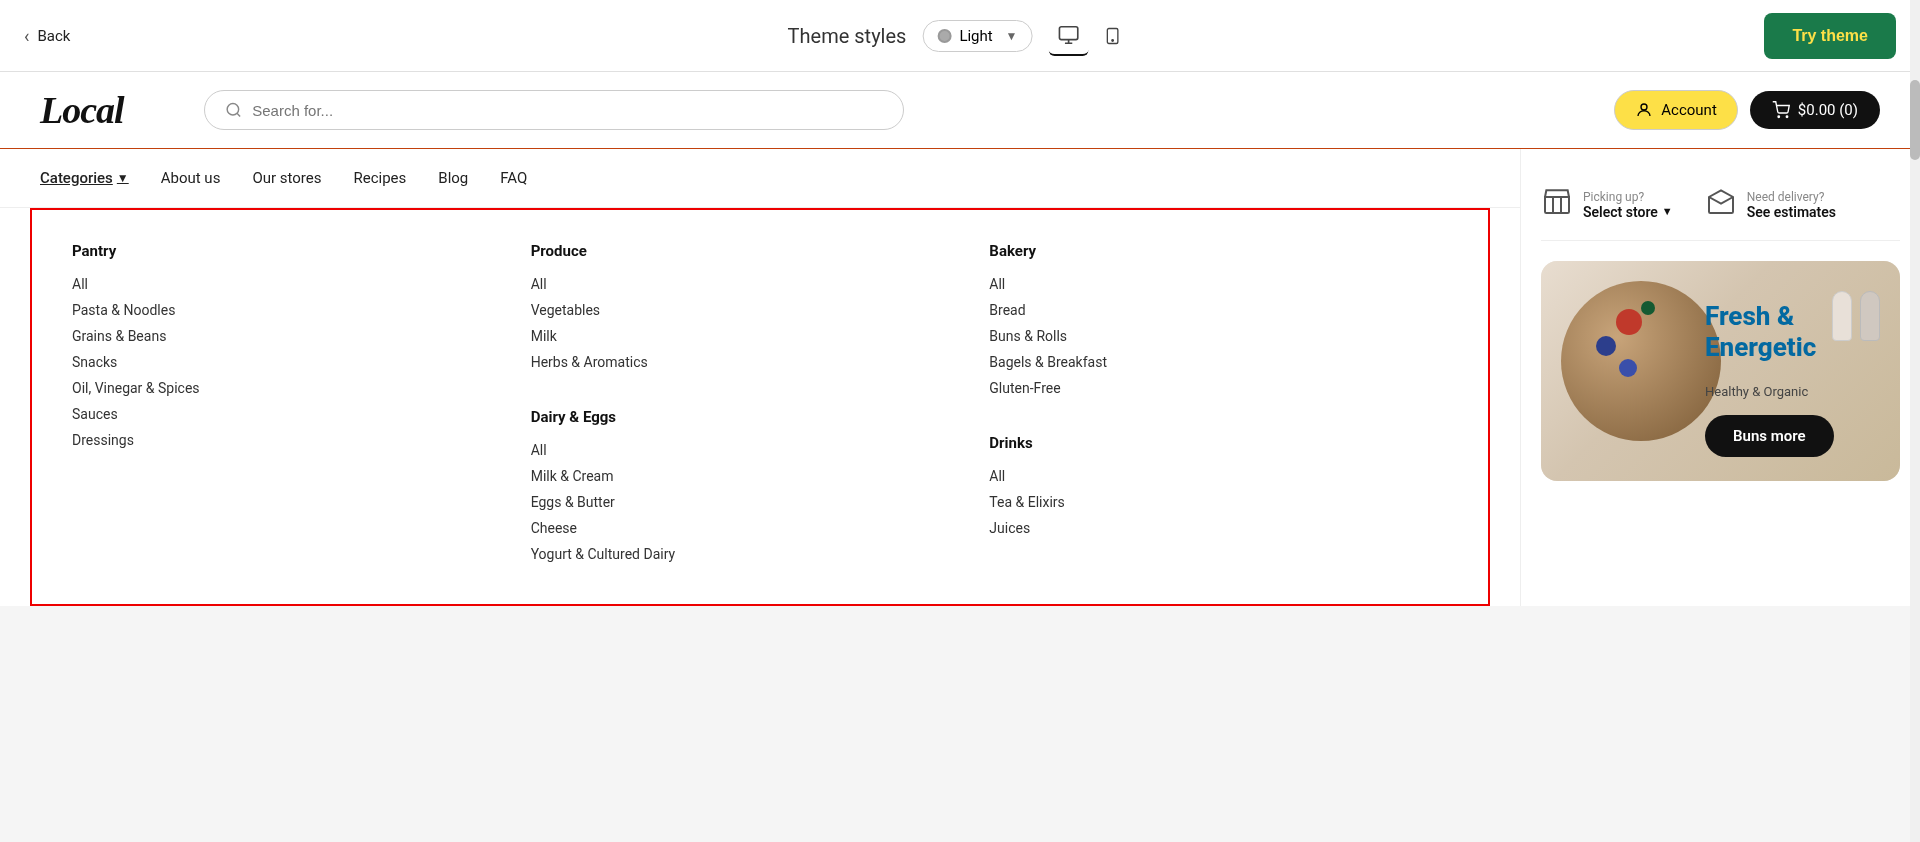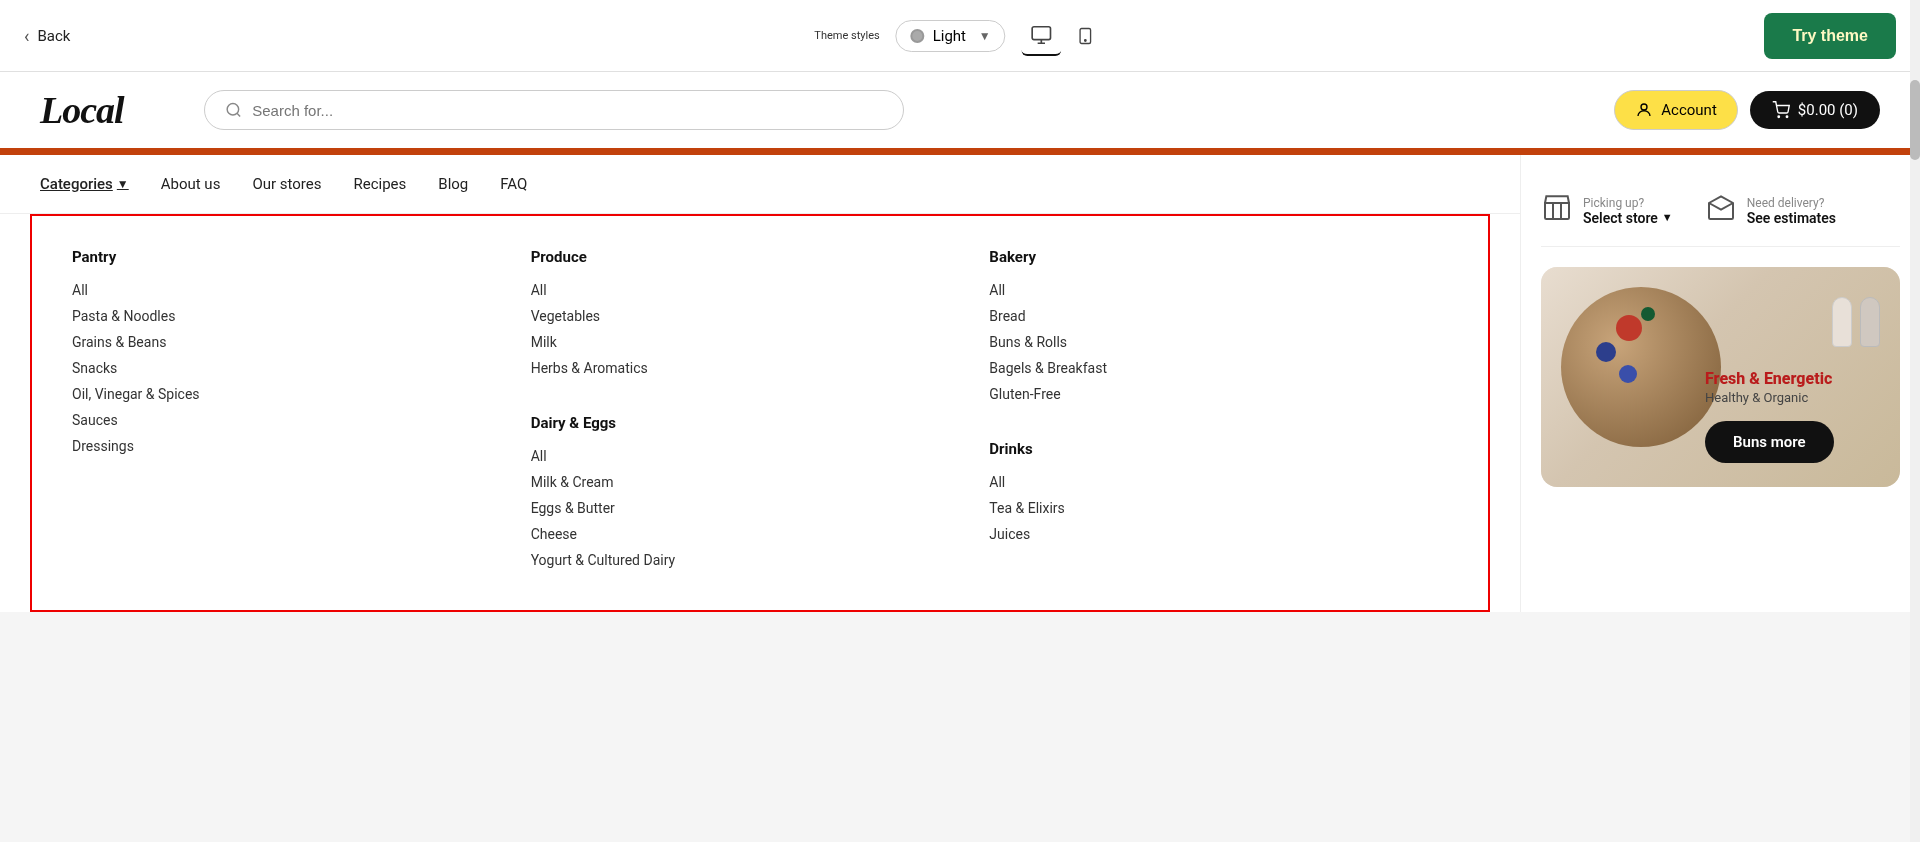--- a/index.html
+++ b/index.html
@@ -32,21 +32,21 @@
     }
     .top-center {
       position: absolute;
       left: 50%;
       transform: translateX(-50%);
       display: flex;
       align-items: center;
       gap: 16px;
     }
     .theme-styles-label {
-      font-size: 11px;
+      font-size: 20px;
       color: #333;
     }
     .theme-dropdown {
       display: flex;
       align-items: center;
       gap: 8px;
       border: 1px solid #ccc;
       border-radius: 24px;
       padding: 6px 14px;
       cursor: pointer;
@@ -83,38 +83,38 @@
       border-radius: 6px;
       font-size: 20px;
       color: #444;
     }
     .view-icon-btn.active {
       border-bottom: 2px solid #111;
     }
     .try-theme-btn {
       margin-left: auto;
       background: #1a7a4a;
-      color: #fef9c3;
+      color: #fde047;
       border: none;
       border-radius: 8px;
       padding: 14px 28px;
       font-size: 16px;
       font-weight: 600;
       cursor: pointer;
       white-space: nowrap;
     }
 
     
     .site-header {
       background: #fff;
       display: flex;
       align-items: center;
       padding: 16px 40px;
       gap: 24px;
-      border-bottom: 7px solid #c2410c;
+      border-bottom: 1px solid #c2410c;
     }
     .logo {
       font-family: 'Georgia', serif;
       font-size: 36px;
       font-style: italic;
       font-weight: 700;
       color: #111;
       min-width: 140px;
       letter-spacing: -1px;
     }
@@ -296,25 +296,25 @@
       position: absolute;
       inset: 0;
       background: linear-gradient(135deg, #e8ddd0 0%, #d4c5b0 40%, #c9b99a 100%);
     }
     .promo-text-area {
       position: relative;
       z-index: 2;
       margin-left: 140px;
     }
     .promo-title {
-      font-size: 16px;
+      font-size: 26px;
       font-weight: 800;
-      color: #b91c1c;
+      color: #0369a1;
       line-height: 1.2;
-      margin-bottom: 2px;
+      margin-bottom: 21px;
     }
     .promo-subtitle {
       font-size: 13px;
       color: #444;
       margin-bottom: 16px;
     }
     .learn-more-btn {
       background: #111;
       color: #fff;
       border: none;

